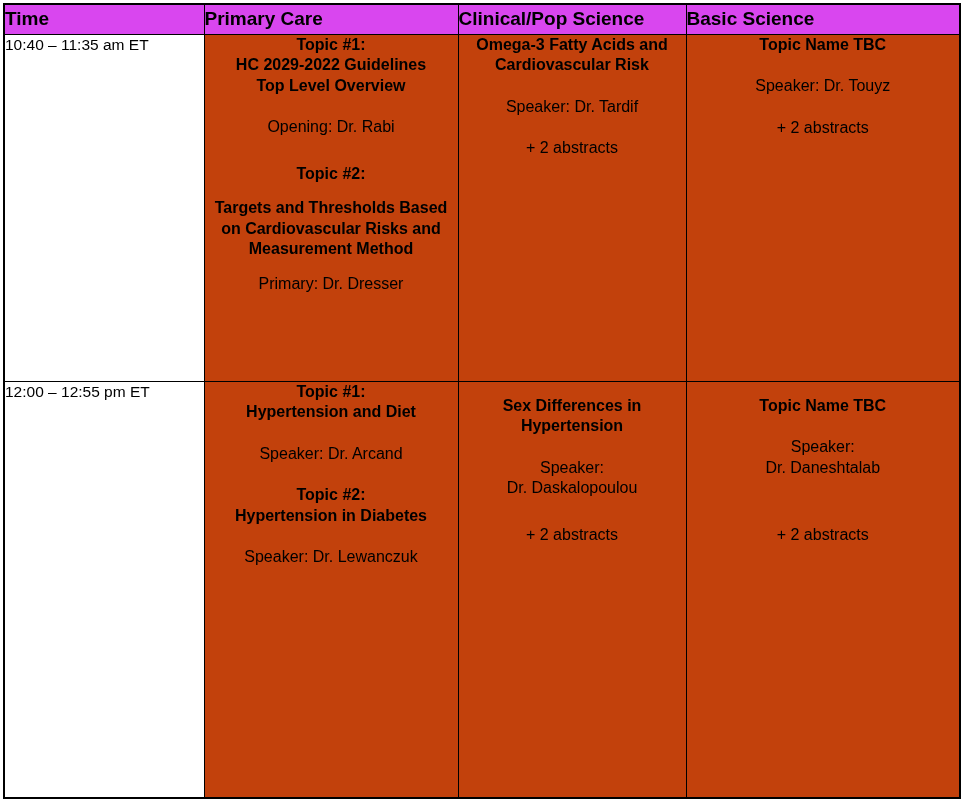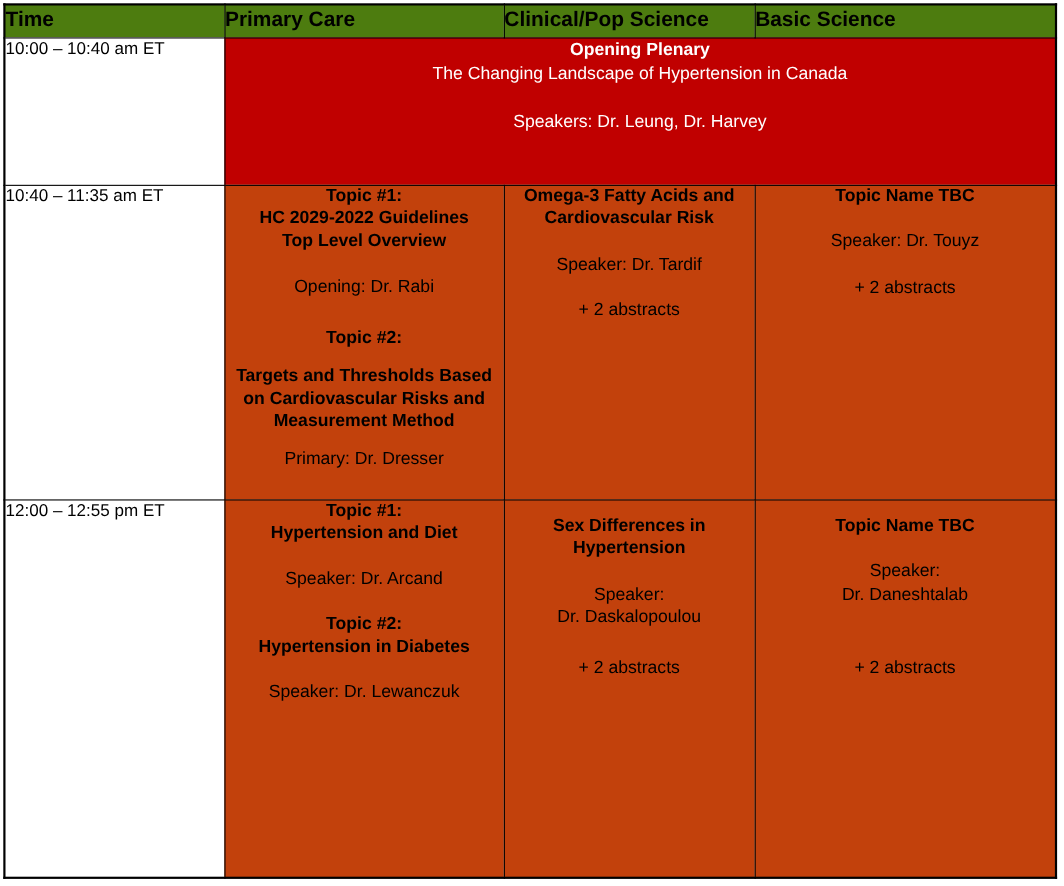--- a/index.html
+++ b/index.html
@@ -43,21 +43,21 @@
 
   
   col.c-time  { width: 200px; }
   col.c-pc    { width: 254px; }
   col.c-cps   { width: 228px; }
   col.c-bs    { width: 274px; }
 
   
   tr.head-row { height: 30px; }
   th.head-cell {
-    background: #4d7c0f;
+    background: #d946ef;
     font-weight: bold;
     font-size: 19px;
     line-height: 28px;
     text-align: left;
     padding: 0 7px;
     vertical-align: middle;
     white-space: nowrap;
   }
 
   
@@ -147,29 +147,20 @@
       <tr class="head-row">
         <th class="head-cell">Time</th>
         <th class="head-cell">Primary Care</th>
         <th class="head-cell">Clinical/Pop Science</th>
         <th class="head-cell">Basic Science</th>
       </tr>
     </thead>
 
     <tbody>
 
-      <tr class="row-plenary">
-        <td class="time-cell">10:00 – 10:40 am ET</td>
-        <td class="banner-cell" colspan="3">
-          <div class="blk banner-title">Opening Plenary</div>
-          <div class="blk banner-sub">The Changing Landscape of Hypertension in Canada</div>
-          <div class="gap-md"></div>
-          <div class="blk banner-speakers">Speakers: Dr. Leung, Dr. Harvey</div>
-        </td>
-      </tr>
 
       <tr class="row-session1">
         <td class="time-cell">10:40 – 11:35 am ET</td>
 
         <td class="session-cell">
           <div class="blk ttl">Topic #1:</div>
           <div class="blk ttl">HC 2029-2022 Guidelines</div>
           <div class="blk ttl">Top Level Overview</div>
           <div class="gap-md"></div>
           <div class="blk sub">Opening: Dr. Rabi</div>

